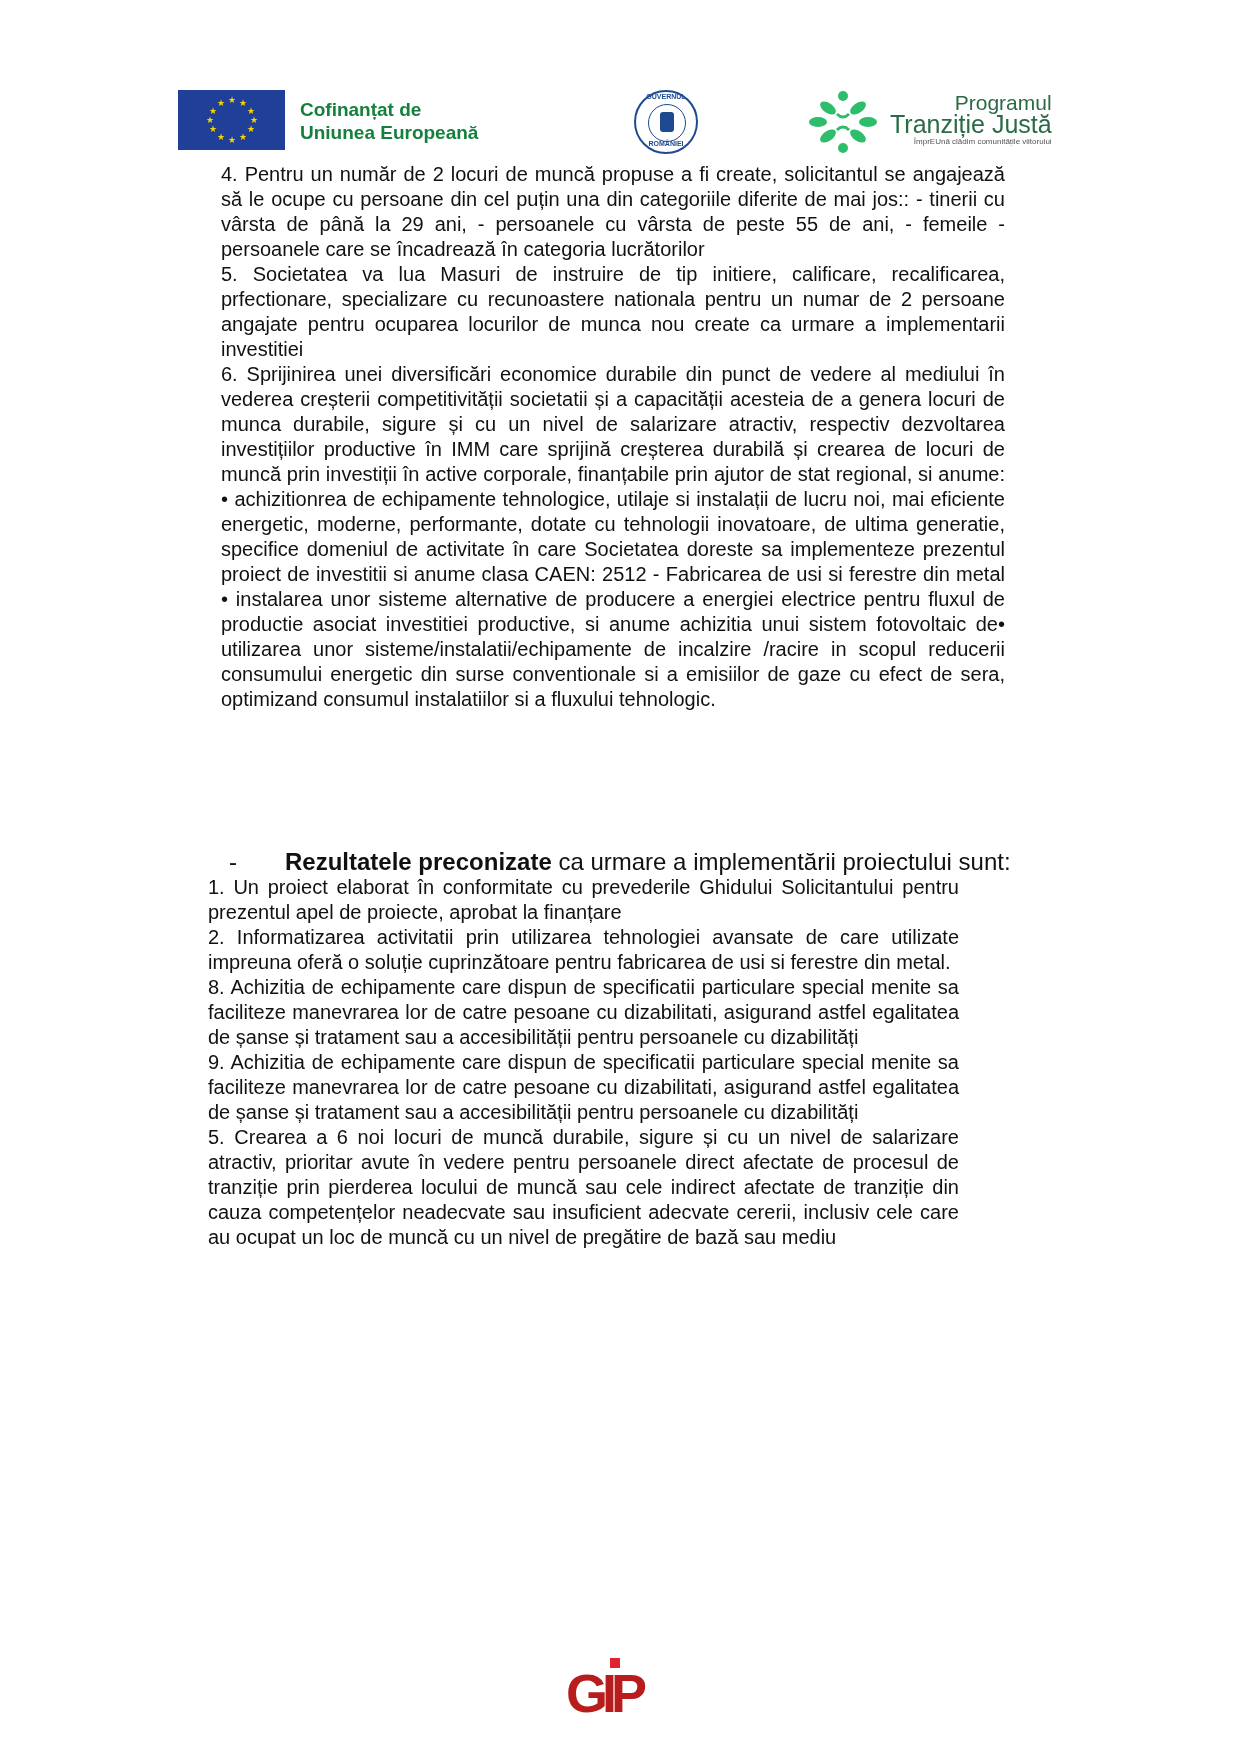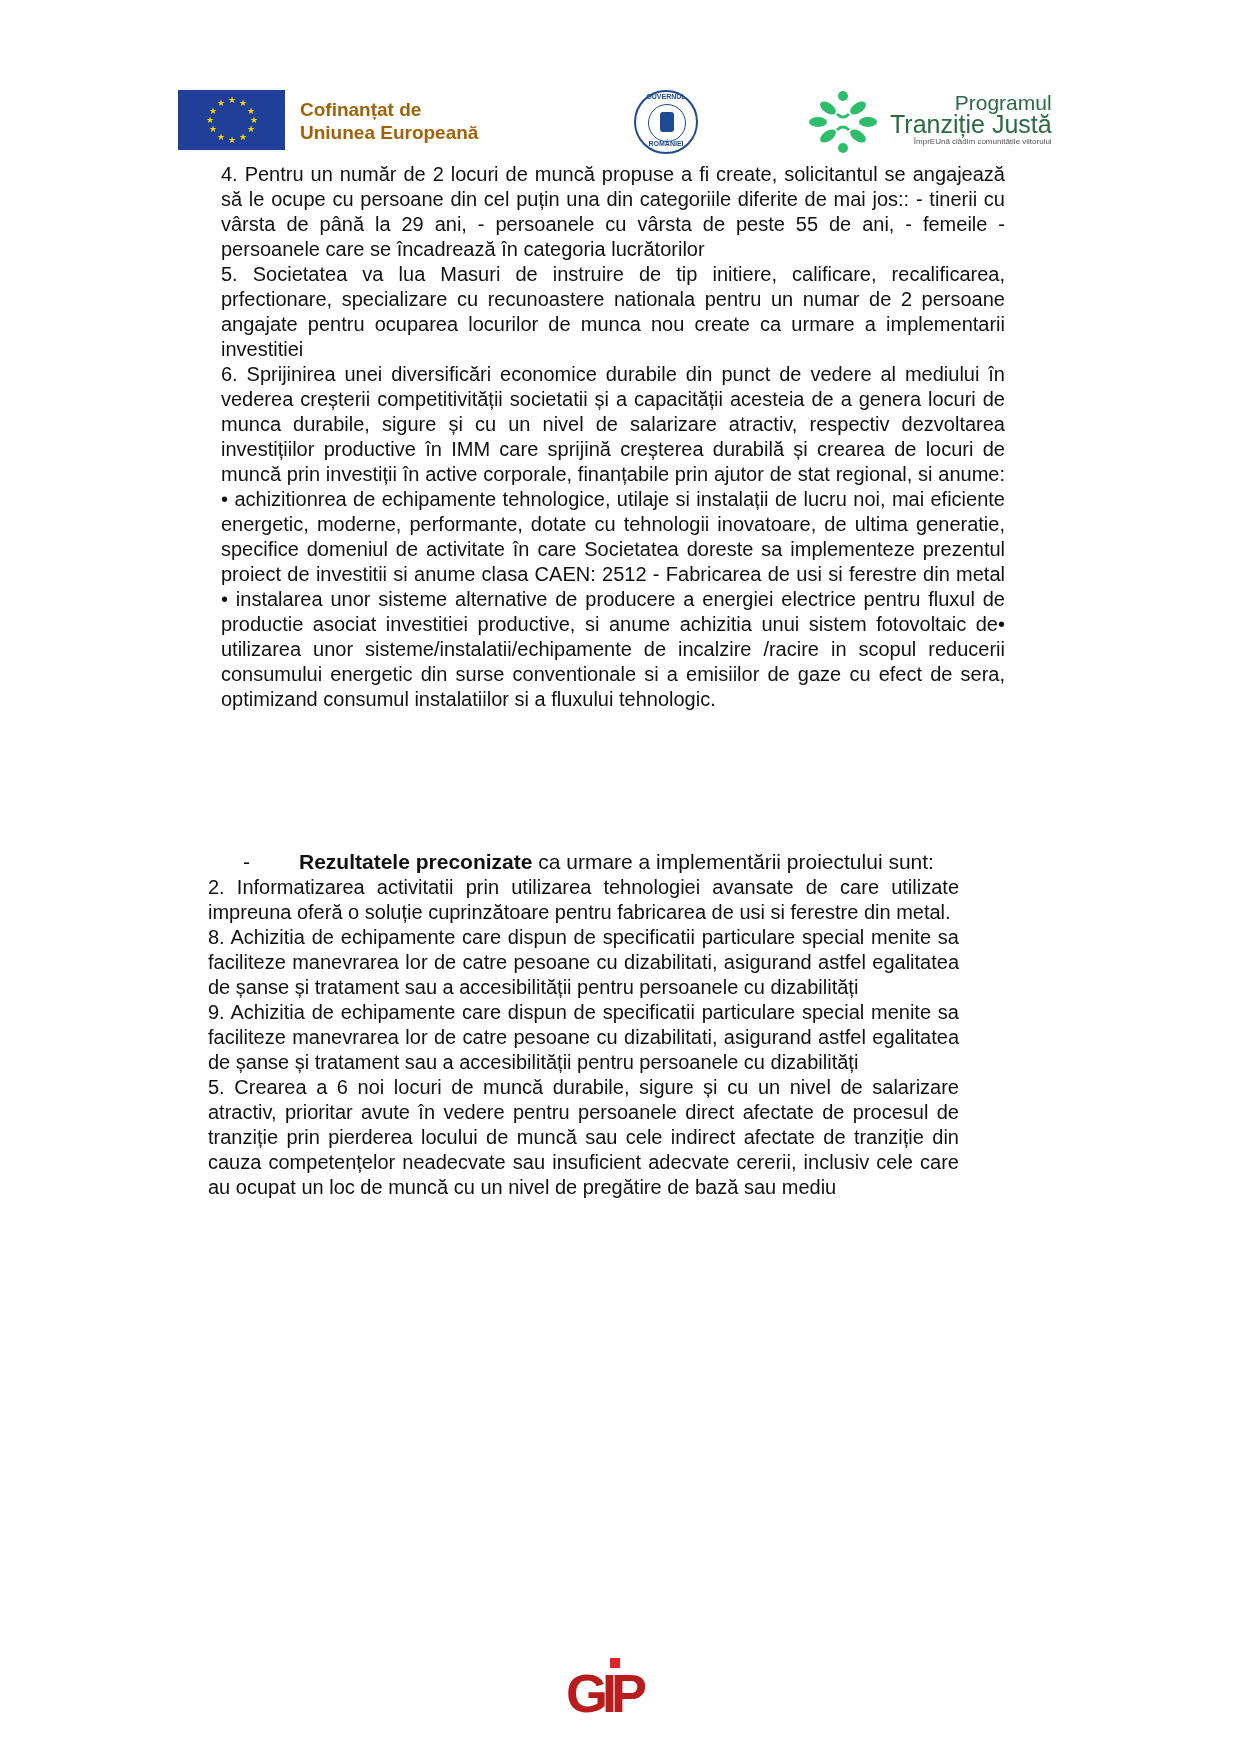--- a/index.html
+++ b/index.html
@@ -1,37 +1,37 @@
 <!DOCTYPE html>
 <html><head>
 <meta charset="utf-8">
 <style>
   html, body { margin:0; padding:0; background:#ffffff; }
   body { width:1241px; height:1755px; position:relative; overflow:hidden;
          font-family:"Liberation Sans", sans-serif; color:#111; }
   .header { position:absolute; top:80px; left:0; width:1241px; height:80px; }
   .eu-flag { position:absolute; left:178px; top:10px; width:107px; height:60px; background:#1f3f99; }
   .eu-flag .star { position:absolute; color:#f5d200; font-size:9px; line-height:9px; }
-  .eu-text { position:absolute; left:300px; top:18px; color:#a16207; font-weight:bold; font-size:19px; line-height:23px; }
+  .eu-text { position:absolute; left:300px; top:18px; color:#15803d; font-weight:bold; font-size:19px; line-height:23px; }
   .gov-seal { position:absolute; left:634px; top:10px; width:64px; height:64px; border:2px solid #1e4a92; border-radius:50%; box-sizing:border-box; }
   .gov-seal .inner { position:absolute; left:12px; top:12px; width:36px; height:36px; border:1.5px solid #1e4a92; border-radius:50%; }
   .gov-seal .eagle { position:absolute; left:24px; top:20px; width:14px; height:20px; background:#1e4a92; border-radius:3px; }
   .gov-seal .ring-text { position:absolute; left:0; top:1px; width:60px; text-align:center; color:#1e4a92; font-size:7px; font-weight:bold; }
   .gov-seal .ring-text.b { top:48px; }
   .ptj-logo { position:absolute; left:808px; top:10px; width:70px; height:64px; }
   .ptj-text { position:absolute; left:890px; top:12px; color:#2a6b46;text-align:right; }
   .ptj-text .l1 { font-size:21px; line-height:21px; }
   .ptj-text .l2 { font-size:25px; line-height:23px; }
   .ptj-text .l3 { font-size:8px; line-height:12px; color:#555; }
 
   .block { position:absolute; font-size:20px; line-height:25px; text-align:justify; }
   .block p { margin:0; }
   .block p.last { text-align-last:left; }
   .b1 { left:221px; top:162px; width:784px; }
-  .bullet-line { position:absolute; left:243px; top:849px; font-size:21px; line-height:25.9px; white-space:nowrap; }
+  .bullet-line { position:absolute; left:229px; top:849px; font-size:24px; line-height:25.9px; white-space:nowrap; }
   .bullet-line .dash { display:inline-block; width:56px; }
   .bullet-line b { font-weight:bold; }
   .b2 { left:208px; top:875px; width:751px; }
 
   .footer-logo { position:absolute; left:566px; top:1652px; width:110px; height:75px; }
   .footer-logo .g { position:absolute; left:0; top:6px; font-family:"Liberation Sans", sans-serif; font-weight:bold; font-size:54px; line-height:70px; color:#b91c1c; letter-spacing:-6px; }
   .footer-logo .dot { position:absolute; left:44px; top:6px; width:10px; height:10px; background:#e0242b; }
 </style>
 </head>
 <body>
@@ -87,20 +87,21 @@
   <p class="last">4. Pentru un număr de 2 locuri de muncă propuse a fi create, solicitantul se angajează să le ocupe cu persoane din cel puțin una din categoriile diferite de mai jos:: - tinerii cu vârsta de până la 29 ani, - persoanele cu vârsta de peste 55 de ani, - femeile - persoanele care se încadrează în categoria lucrătorilor</p>
   <p class="last">5. Societatea va lua Masuri de instruire de tip initiere, calificare, recalificarea, prfectionare, specializare cu recunoastere nationala pentru un numar de 2 persoane angajate pentru ocuparea locurilor de munca nou create ca urmare a implementarii investitiei</p>
   <p class="last">6. Sprijinirea unei diversificări economice durabile din punct de vedere al mediului în vederea creșterii competitivității societatii și a capacității acesteia de a genera locuri de munca durabile, sigure și cu un nivel de salarizare atractiv, respectiv dezvoltarea investițiilor productive în IMM care sprijină creșterea durabilă și crearea de locuri de muncă prin investiții în active corporale, finanțabile prin ajutor de stat regional, si anume: • achizitionrea de echipamente tehnologice, utilaje si instalații de lucru noi, mai eficiente energetic, moderne, performante, dotate cu tehnologii inovatoare, de ultima generatie, specifice domeniul de activitate în care Societatea doreste sa implementeze prezentul proiect de investitii si anume clasa CAEN: 2512 - Fabricarea de usi si ferestre din metal • instalarea unor sisteme alternative de producere a energiei electrice pentru fluxul de productie asociat investitiei productive, si anume achizitia unui sistem fotovoltaic de• utilizarea unor sisteme/instalatii/echipamente de incalzire /racire in scopul reducerii consumului energetic din surse conventionale si a emisiilor de gaze cu efect de sera, optimizand consumul instalatiilor si a fluxului tehnologic.</p>
 </div>
 
 <div class="bullet-line">
   <span class="dash">-</span><b>Rezultatele preconizate</b><span> ca urmare a implementării proiectului sunt:</span>
 </div>
 
 <div class="block b2">
+  <p class="last">1. Un proiect elaborat în conformitate cu prevederile Ghidului Solicitantului pentru prezentul apel de proiecte, aprobat la finanțare</p>
   <p class="last">2. Informatizarea activitatii prin utilizarea tehnologiei avansate de care utilizate impreuna oferă o soluție cuprinzătoare pentru fabricarea de usi si ferestre din metal.</p>
   <p class="last">8. Achizitia de echipamente care dispun de specificatii particulare special menite sa faciliteze manevrarea lor de catre pesoane cu dizabilitati, asigurand astfel egalitatea de șanse și tratament sau a accesibilității pentru persoanele cu dizabilități</p>
   <p class="last">9. Achizitia de echipamente care dispun de specificatii particulare special menite sa faciliteze manevrarea lor de catre pesoane cu dizabilitati, asigurand astfel egalitatea de șanse și tratament sau a accesibilității pentru persoanele cu dizabilități</p>
   <p class="last">5. Crearea a 6 noi locuri de muncă durabile, sigure și cu un nivel de salarizare atractiv, prioritar avute în vedere pentru persoanele direct afectate de procesul de tranziție prin pierderea locului de muncă sau cele indirect afectate de tranziție din cauza competențelor neadecvate sau insuficient adecvate cererii, inclusiv cele care au ocupat un loc de muncă cu un nivel de pregătire de bază sau mediu</p>
 </div>
 
 <div class="footer-logo">
   <div class="g">GIP</div>
   <div class="dot"></div>
 </div>

